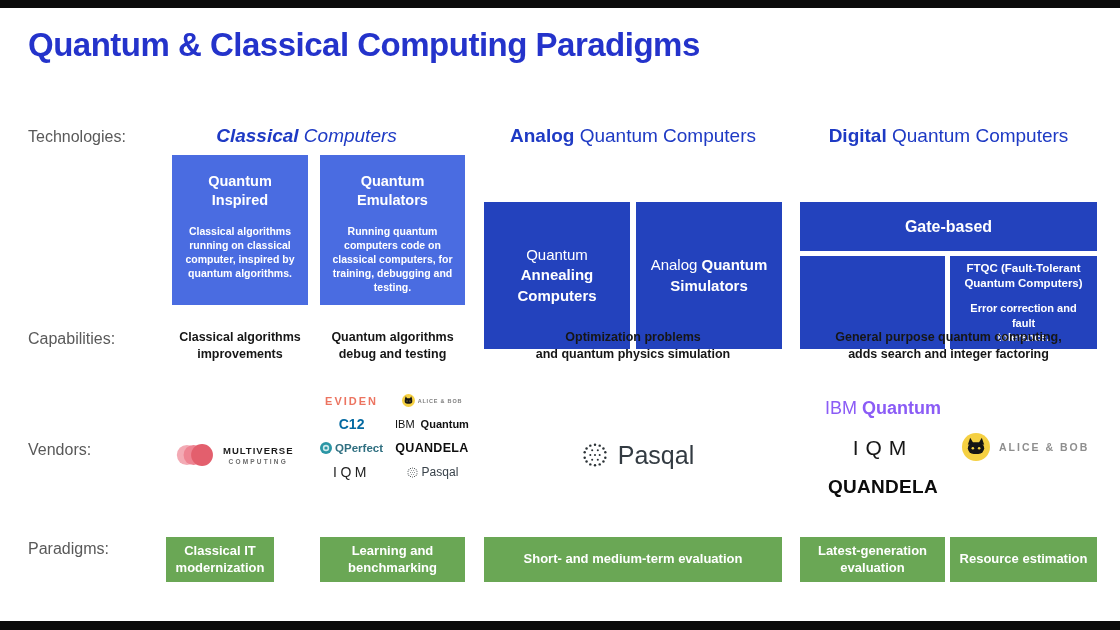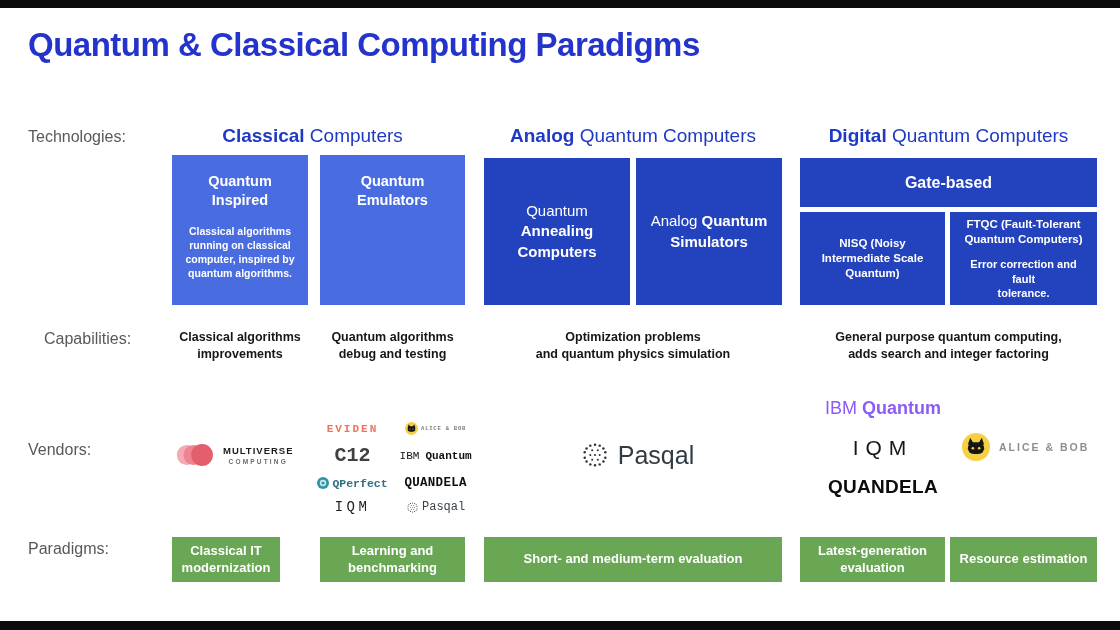--- a/index.html
+++ b/index.html
@@ -14,41 +14,41 @@
   .bar.top { top: 0; height: 8px; }
   .bar.bottom { bottom: 0; height: 9px; }
 
   .slide-title {
     position: absolute; left: 28px; top: 26px;
     font-size: 33px; font-weight: 800; color: #2433cb; letter-spacing: -0.5px;
   }
 
   .row-label { position: absolute; left: 28px; font-size: 16px; color: #595959; }
   .lbl-tech { top: 128px; }
-  .lbl-cap  { top: 330px; margin-left: 16px; }
+  .lbl-cap  { top: 330px; }
   .lbl-ven  { top: 441px; text-align: right; }
   .lbl-obj  { top: 540px; }
 
   .col-header {
     position: absolute; top: 125px; text-align: center;
     font-size: 19px; color: #1e3ac4;
   }
   .col-header .hb { font-weight: 800; }
-  .hdr-classical { left: 166px; width: 293px; }
+  .hdr-classical { left: 160px; width: 293px; font-style: italic; }
   .hdr-analog    { left: 484px; width: 298px; }
   .hdr-digital   { left: 800px; width: 297px; }
 
   .bx {
     position: absolute; color: #ffffff; text-align: center;
     display: flex; flex-direction: column; align-items: center;
   }
   .pre { white-space: pre-line; }
 
   .bx.light { background: #4a6ce1; }
-  .bx.dark  { background: #2342bd; }
+  .bx.dark  { background: #2342bd; margin-top: 44px; }
 
   .bx-inspired  { left: 172px; top: 155px; width: 136px; height: 150px; padding-top: 17px; }
   .bx-emulators { left: 320px; top: 155px; width: 145px; height: 150px; padding-top: 17px; }
   .bx-title { font-size: 14.5px; font-weight: 800; line-height: 1.3; }
   .bx-body  { font-size: 10.5px; font-weight: 600; line-height: 1.35; margin-top: 14px; padding: 0 7px; }
 
   .bx-annealing  { left: 484px; top: 158px; width: 146px; height: 147px; justify-content: center; }
   .bx-simulators { left: 636px; top: 158px; width: 146px; height: 147px; justify-content: center; }
   .an-title { font-size: 15px; line-height: 1.35; padding: 0 12px; }
   .an-normal { font-weight: 400; display: block; }
@@ -74,28 +74,28 @@
   
   .v-multiverse {
     position: absolute; left: 176px; top: 432px; width: 130px; height: 46px;
     display: flex; align-items: center; justify-content: flex-start; gap: 5px;
   }
   .mv-text { text-align: center; }
   .mv-line1 { font-size: 9.5px; font-weight: 800; letter-spacing: 1px; color: #1c1c1c; }
   .mv-line2 { font-size: 6.5px; font-weight: 600; letter-spacing: 2.2px; color: #6b6b6b; margin-top: 2px; }
 
   .v-grid {
-    position: absolute; left: 322px; top: 422px; width: 145px;
+    position: absolute; left: 322px; top: 394px; width: 145px;
     display: grid; grid-template-columns: auto auto;
-    column-gap: 12px; row-gap: 9px; justify-content: center; align-items: center; font-family: Liberation Mono, monospace;
+    column-gap: 12px; row-gap: 9px; justify-content: center; align-items: center;
   }
   .v-cell { display: flex; align-items: center; justify-content: center; gap: 3px; }
   .lg-eviden { font-size: 11px; font-weight: 800; letter-spacing: 2px; color: #ec7460; }
   .lg-ab-text-sm { font-size: 5.5px; font-weight: 600; letter-spacing: 0.8px; color: #7d7d7d; }
-  .lg-c12 { font-size: 20px; font-weight: 800; color: #404040; }
+  .lg-c12 { font-size: 14px; font-weight: 800; color: #0369a1; }
   .lg-ibm-sm { font-size: 11px; color: #111; }
   .lg-ibm-sm .ibm { font-weight: 500; margin-right: 3px; }
   .lg-ibm-sm .q { font-weight: 800; }
   .lg-qperfect { font-size: 11.5px; font-weight: 600; color: #2f6f80; }
   .lg-quandela-sm { font-size: 12.5px; font-weight: 800; color: #0e0e0e; letter-spacing: 0.3px; }
   .lg-iqm-sm { font-size: 14px; font-weight: 500; letter-spacing: 3.5px; color: #222; }
   .lg-pasqal-sm { font-size: 12px; font-weight: 500; color: #39424a; }
 
   .v-pasqal {
     position: absolute; left: 572px; top: 431px; width: 130px; height: 48px;
@@ -114,21 +114,21 @@
   }
   .lg-ab-text-lg { font-size: 10.5px; font-weight: 600; letter-spacing: 2px; color: #8e8e8e; }
   .v-quandela-lg { position: absolute; left: 808px; top: 476px; width: 150px; text-align: center;
                    font-size: 19px; font-weight: 800; color: #0c0c0c; letter-spacing: 0.3px; }
 
   .obj {
     position: absolute; top: 537px; height: 45px; background: #6aa755;
     color: #fff; font-size: 13px; font-weight: 700; line-height: 1.3;
     display: flex; align-items: center; justify-content: center; text-align: center;
   }
-  .obj-1 { left: 172px; width: 108px; }
+  .obj-1 { left: 166px; width: 108px; }
   .obj-2 { left: 320px; width: 145px; }
   .obj-3 { left: 484px; width: 298px; }
   .obj-4 { left: 800px; width: 145px; }
   .obj-5 { left: 950px; width: 147px; }
 
   svg { display: block; }
 </style>
 </head>
 <body>
 
@@ -150,35 +150,39 @@
   <div class="bx-title pre">Quantum
 Inspired</div>
   <div class="bx-body pre">Classical algorithms
 running on classical
 computer, inspired by
 quantum algorithms.</div>
 </div>
 <div class="bx light bx-emulators">
   <div class="bx-title pre">Quantum
 Emulators</div>
+  <div class="bx-body pre">Running quantum
+computers code on
+classical computers, for
+training, debugging and
+testing.</div>
 </div>
 
 <div class="bx dark bx-annealing">
   <div class="an-title"><span class="an-normal">Quantum</span><span class="an-bold pre">Annealing
 Computers</span></div>
 </div>
 <div class="bx dark bx-simulators">
   <div class="an-title"><span class="an-normal-inline">Analog </span><span class="an-bold">Quantum Simulators</span></div>
 </div>
 
 <div class="bx dark bx-gate">
   <div>Gate-based</div>
 </div>
 <div class="bx dark bx-nisq">
-  <div class="sub-title"><span class="abbr">NISQ</span><span> (Noisy Intermediate Scale Quantum)</span></div>
 </div>
 <div class="bx dark bx-ftqc">
   <div class="sub-title"><span class="abbr">FTQC</span><span> (Fault-Tolerant Quantum Computers)</span></div>
   <div class="sub-body pre">Error correction and fault
 tolerance.</div>
 </div>
 
 <div class="cap cap-1 pre">Classical algorithms
 improvements</div>
 <div class="cap cap-2 pre">Quantum algorithms

